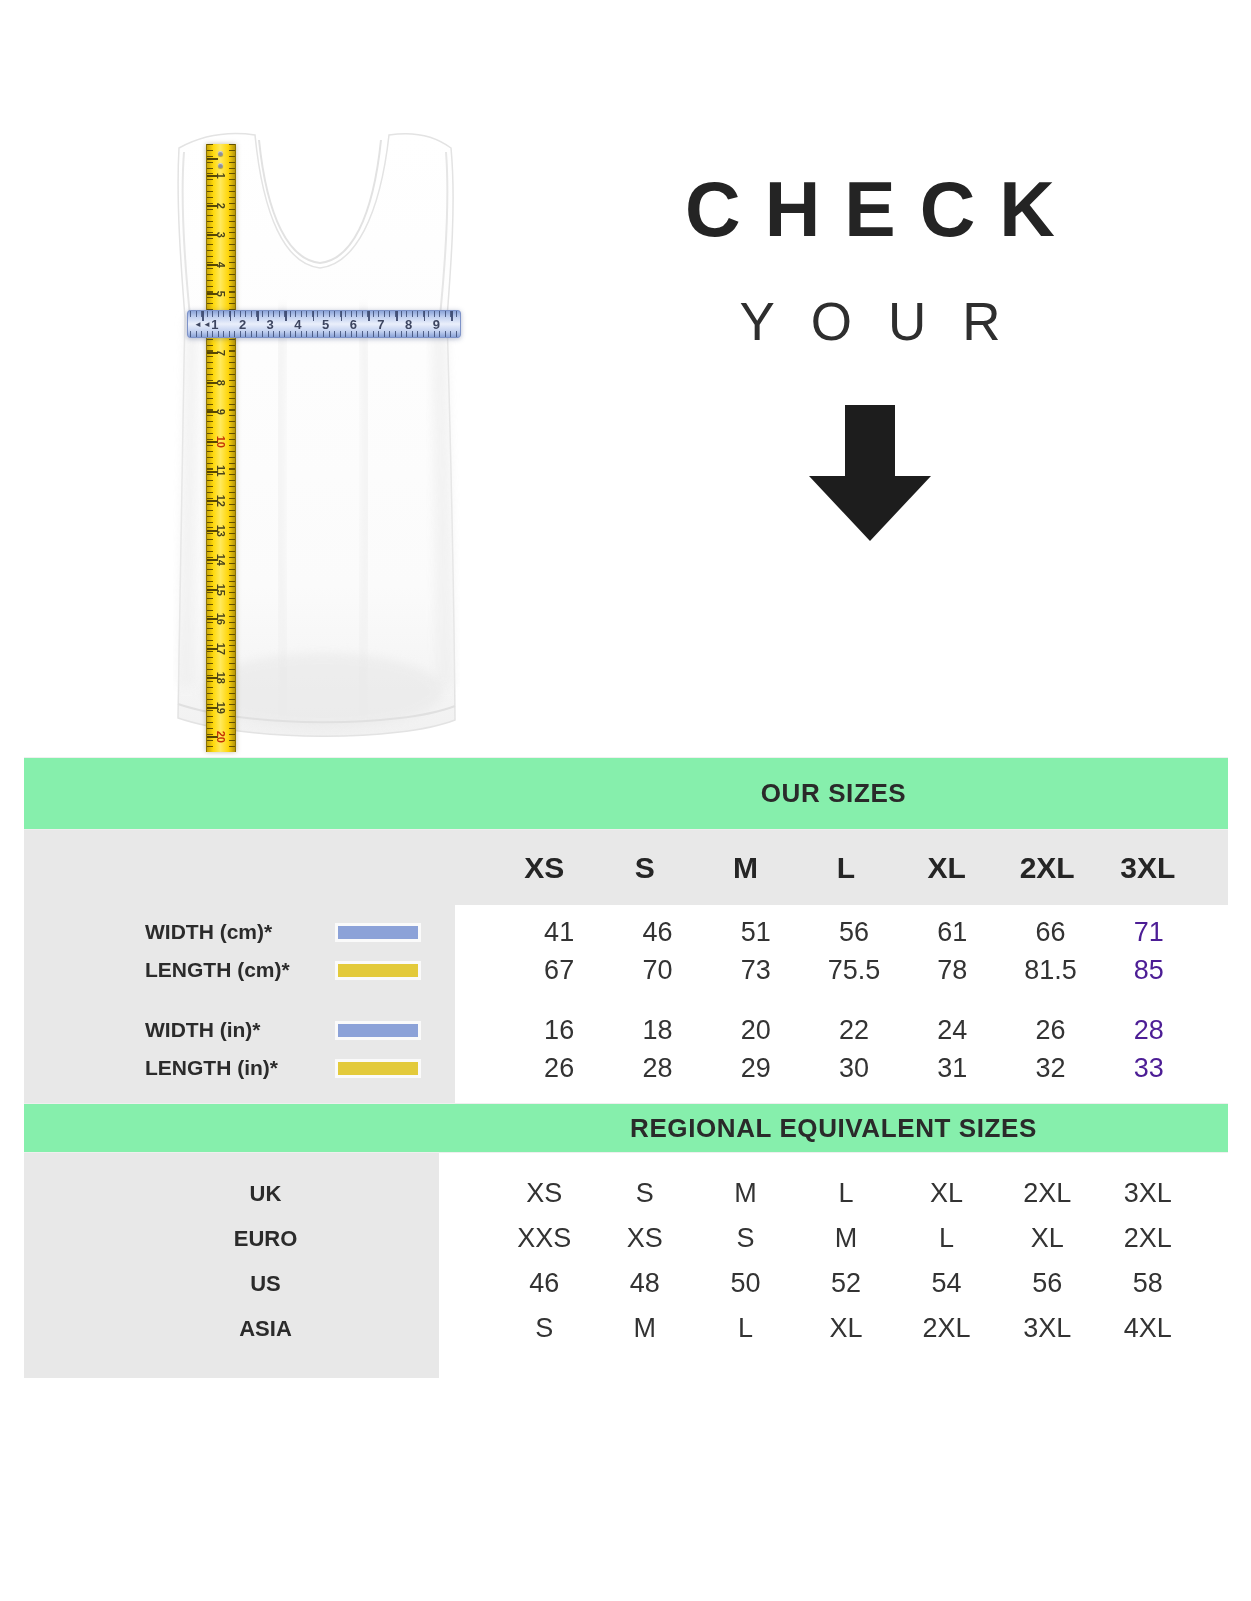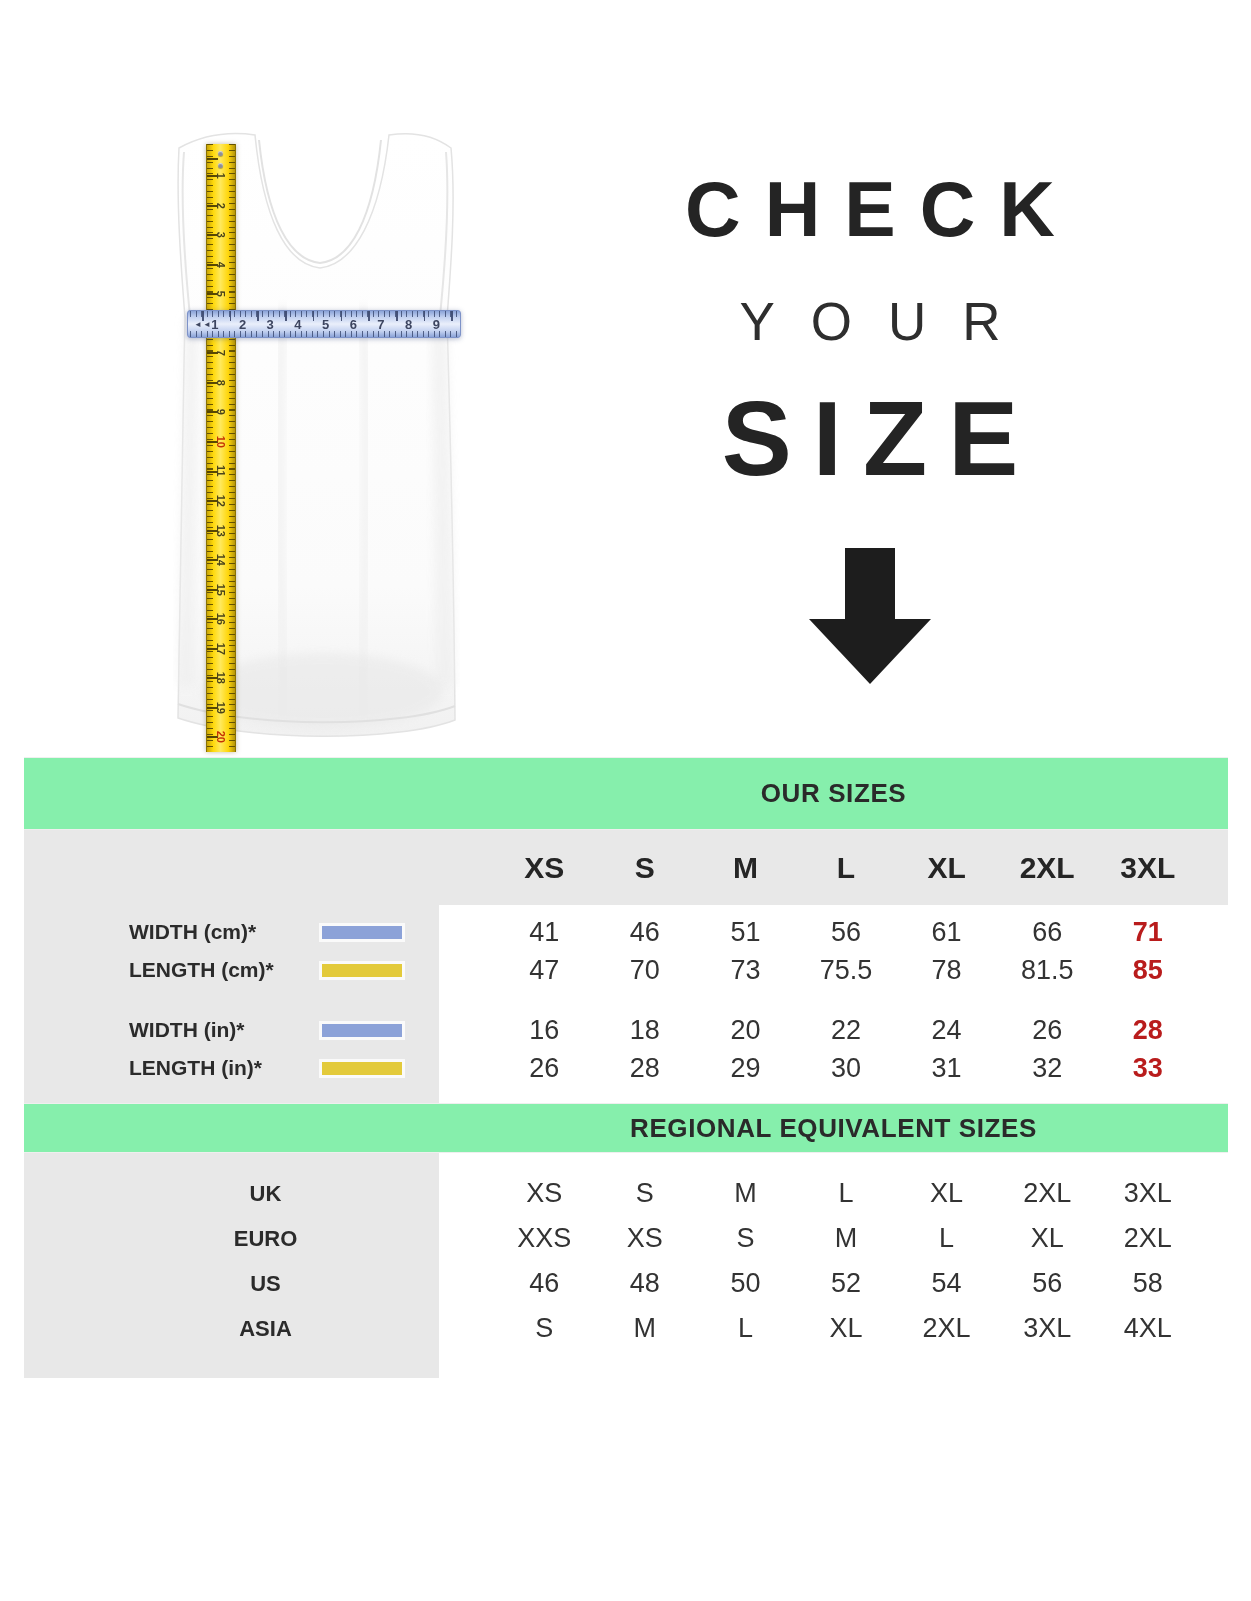--- a/index.html
+++ b/index.html
@@ -64,32 +64,32 @@
   .band .spacer{width:415px;flex:none;}
   .band .title{flex:1;display:flex;align-items:center;justify-content:center;
                font-size:26px;font-weight:700;letter-spacing:.6px;color:#2a2a2a;}
   .header-row{height:75px;background:#e8e8e8;display:flex;}
   .lz{width:415px;flex:none;box-sizing:border-box;}
   .vals{flex:1;display:flex;padding:0 30px 0 55px;}
   .cell{flex:1;display:flex;align-items:center;justify-content:center;}
   .hcell{font-size:30px;font-weight:700;color:#252525;}
   .vcell{font-size:27px;font-weight:400;color:#333333;}
 
-  .measure-section{display:flex;background:#e8e8e8;}
+  .measure-section{display:flex;background:#e8e8e8;padding-left:16px;}
   .measure-section .labels{width:415px;flex:none;box-sizing:border-box;padding:8px 37px 16px 105px;}
   .lrow{height:38px;display:flex;align-items:center;justify-content:space-between;}
   .lgap{height:22px;}
   .mlabel{font-size:21px;font-weight:700;color:#2b2b2b;}
   .legend{width:80px;height:13px;flex:none;box-shadow:0 0 0 3px #fafafa;}
   .legend.blue{background:#8ca2d8;}
   .legend.yellow{background:#e3ca3b;}
   .vpanel{flex:1;background:#ffffff;box-sizing:border-box;padding:8px 30px 16px 55px;}
   .vrow{height:38px;display:flex;}
   .vgap{height:22px;}
-  .measure-section .vrow .cell:last-child{font-weight:700;color:#b91c1c;text-align:right;}
+  .measure-section .vrow .cell:last-child{font-weight:400;color:#4c1d95;text-align:right;}
 
   .regional-section{display:flex;background:#e8e8e8;}
   .regional-section .labels{width:415px;flex:none;box-sizing:border-box;padding:18px 37px 27px 105px;}
   .lrow2{height:45px;display:flex;align-items:center;justify-content:center;}
   .rlabel{font-size:22px;font-weight:700;color:#2b2b2b;}
   .vpanel2{flex:1;background:#ffffff;box-sizing:border-box;padding:18px 30px 27px 55px;}
   .vrow2{height:45px;display:flex;}
 </style>
 </head>
 <body>
@@ -165,21 +165,20 @@
         <div class="hnum">6</div>
         <div class="hnum">7</div>
         <div class="hnum">8</div>
         <div class="hnum">9</div>
     </div>
   </div>
 
   <div class="cta">
     <div class="check">CHECK</div>
     <div class="your">YOUR</div>
-    <div class="size">SIZE</div>
     <div class="arrow">
       <div class="arrow-stem"></div>
       <div class="arrow-head"></div>
     </div>
   </div>
 
   <div class="size-table">
 
     <div class="band b1">
       <div class="spacer"></div>
@@ -223,21 +222,21 @@
         <div class="vrow">
           <div class="cell vcell">41</div>
             <div class="cell vcell">46</div>
             <div class="cell vcell">51</div>
             <div class="cell vcell">56</div>
             <div class="cell vcell">61</div>
             <div class="cell vcell">66</div>
             <div class="cell vcell">71</div>
         </div>
         <div class="vrow">
-          <div class="cell vcell">47</div>
+          <div class="cell vcell">67</div>
             <div class="cell vcell">70</div>
             <div class="cell vcell">73</div>
             <div class="cell vcell">75.5</div>
             <div class="cell vcell">78</div>
             <div class="cell vcell">81.5</div>
             <div class="cell vcell">85</div>
         </div>
         <div class="vgap"></div>
         <div class="vrow">
           <div class="cell vcell">16</div>

